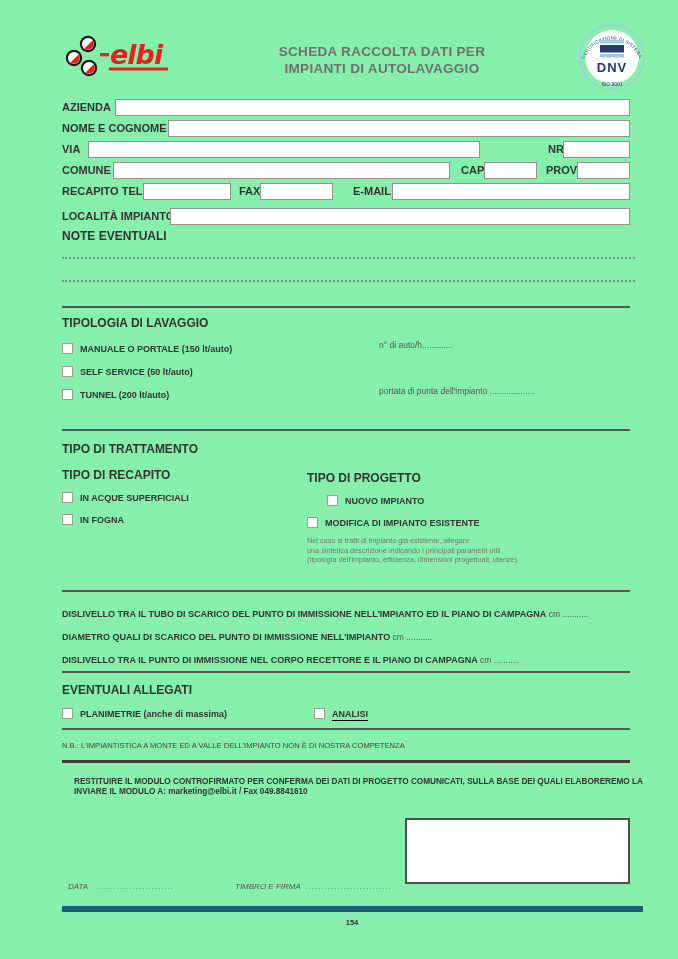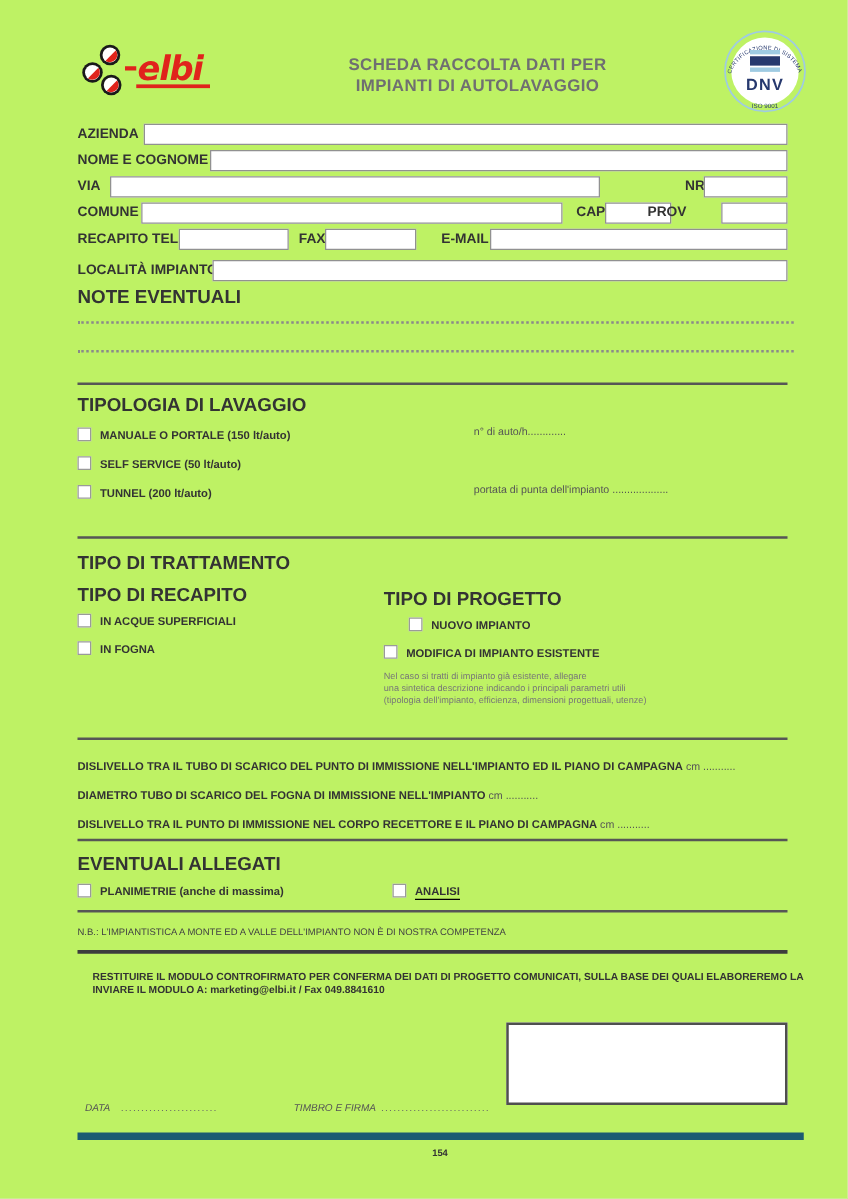--- a/index.html
+++ b/index.html
@@ -1,26 +1,26 @@
 <!DOCTYPE html>
 <html><head>
 <meta charset="utf-8">
 <style>
   html,body{margin:0;padding:0;}
   body{background:#e8e8e8;font-family:"Liberation Sans","DejaVu Sans",sans-serif;}
-  .page{position:relative;width:678px;height:959px;background:#bef264;margin:0 auto;overflow:hidden;}
+  .page{position:relative;width:678px;height:959px;background:#86efac;margin:0 auto;overflow:hidden;}
   
   .title{position:absolute;left:252px;top:44px;width:260px;text-align:center;
          font-weight:bold;font-size:13.5px;line-height:16.5px;color:#6f6f71;letter-spacing:.3px;}
   
   .row{position:absolute;left:0;width:678px;height:17px;}
   .row .lbl{position:absolute;top:0;font-weight:bold;font-size:11px;line-height:17px;color:#333;white-space:nowrap;}
   .tin{position:absolute;top:0;height:17px;box-sizing:border-box;border:1px solid #919191;background:#fff;
        font-size:9px;padding:0 3px;outline:none;}
-  .sect{position:absolute;font-weight:bold;font-size:15px;color:#333;white-space:nowrap;}
+  .sect{position:absolute;font-weight:bold;font-size:12px;color:#333;white-space:nowrap;}
   .hr{position:absolute;left:62px;width:568px;height:2px;background:#565656;}
   .dotline{position:absolute;left:62px;width:573px;height:4px;border-bottom:2px dotted #8a8a8a;}
   
   .cbrow{position:absolute;height:11px;white-space:nowrap;}
   .cb{display:inline-block;width:9px;height:9px;border:1px solid #9a9a9a;background:#fff;
       vertical-align:middle;margin-right:7px;margin-top:-2px;}
   .cbl{font-weight:bold;font-size:9px;line-height:11px;color:#333;vertical-align:middle;}
   .rnote{position:absolute;font-size:8.5px;color:#555;line-height:11px;white-space:nowrap;}
   .smallnote{position:absolute;font-size:7.3px;line-height:9.6px;color:#777;white-space:nowrap;}
   .mrow{position:absolute;left:62px;white-space:nowrap;}
@@ -101,21 +101,21 @@
     <span class="lbl" style="left:62px;">VIA</span>
     <input class="tin" style="left: 88px; width: 392px;" type="text">
     <span class="lbl" style="left:548px;">NR</span>
     <input class="tin" style="left: 563px; width: 67px;" type="text">
   </div>
   <div class="row" style="top:162px;">
     <span class="lbl" style="left:62px;">COMUNE</span>
     <input class="tin" style="left: 113px; width: 337px;" type="text">
     <span class="lbl" style="left:461px;">CAP</span>
     <input class="tin" style="left: 484px; width: 53px;" type="text">
-    <span class="lbl" style="left:518px;">PROV</span>
+    <span class="lbl" style="left:546px;">PROV</span>
     <input class="tin" style="left: 577px; width: 53px;" type="text">
   </div>
   <div class="row" style="top:183px;">
     <span class="lbl" style="left:62px;">RECAPITO TEL.</span>
     <input class="tin" style="left: 143px; width: 88px;" type="text">
     <span class="lbl" style="left:239px;">FAX</span>
     <input class="tin" style="left: 260px; width: 73px;" type="text">
     <span class="lbl" style="left:353px;">E-MAIL</span>
     <input class="tin" style="left: 392px; width: 238px;" type="text">
   </div>
@@ -170,21 +170,21 @@
     <div>una sintetica descrizione indicando i principali parametri utili</div>
     <div>(tipologia dell'impianto, efficienza, dimensioni progettuali, utenze)</div>
   </div>
 
   <div class="hr" style="top:590px;"></div>
 
   <div class="mrow" style="top:603px;">
     <span class="b">DISLIVELLO TRA IL TUBO DI SCARICO DEL PUNTO DI IMMISSIONE NELL'IMPIANTO ED IL PIANO DI CAMPAGNA</span><span class="s"> cm ...........</span>
   </div>
   <div class="mrow" style="top:626px;">
-    <span class="b">DIAMETRO TUBO DI SCARICO DEL FOGNA DI IMMISSIONE NELL'IMPIANTO</span><span class="s"> cm ...........</span>
+    <span class="b">DIAMETRO QUALI DI SCARICO DEL PUNTO DI IMMISSIONE NELL'IMPIANTO</span><span class="s"> cm ...........</span>
   </div>
   <div class="mrow" style="top:649px;">
     <span class="b">DISLIVELLO TRA IL PUNTO DI IMMISSIONE NEL CORPO RECETTORE E IL PIANO DI CAMPAGNA</span><span class="s"> cm ...........</span>
   </div>
 
   <div class="hr" style="top:671px;"></div>
 
   <div class="sect" style="left:62px;top:683px;">EVENTUALI ALLEGATI</div>
   <div class="cbrow" style="left:62px;top:705px;">
     <span class="cb"></span><span class="cbl">PLANIMETRIE (anche di massima)</span>

